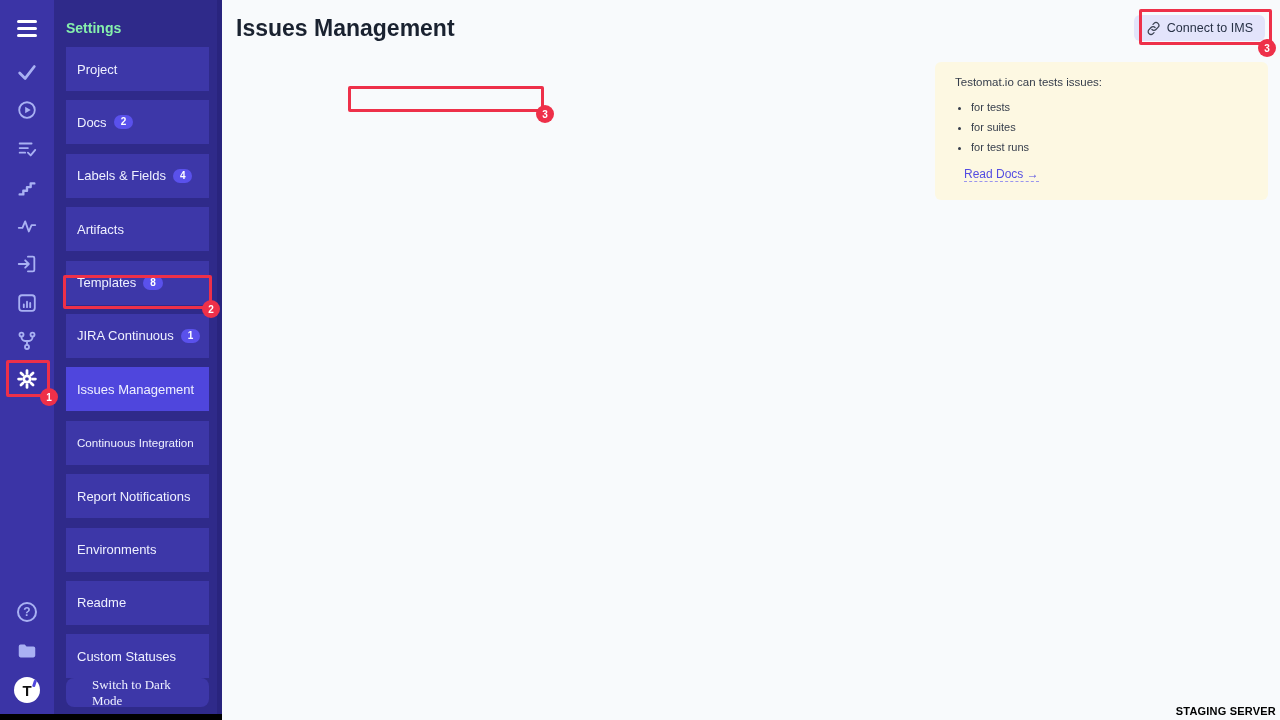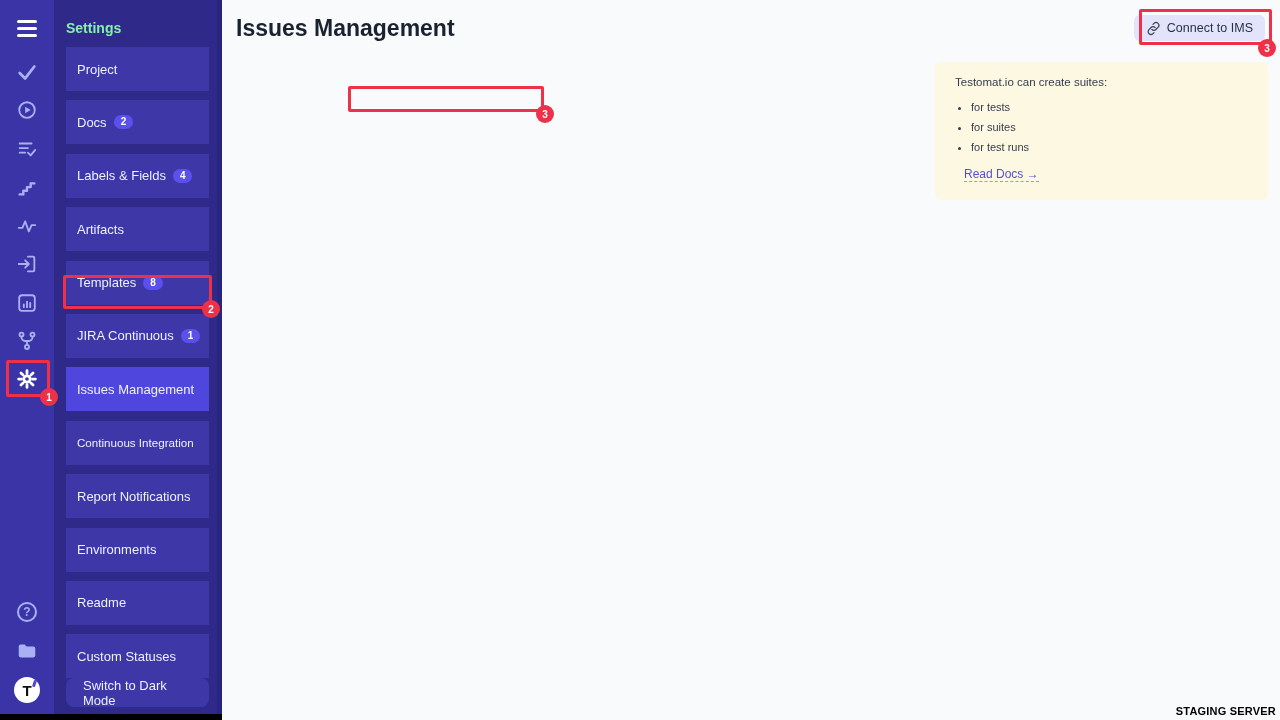--- a/index.html
+++ b/index.html
@@ -18,21 +18,21 @@
   .t-logo i { position:absolute; right:4px; top:3px; width:3px; height:7px; background:#4f46dd; transform:rotate(18deg); border-radius:1px; }
 
   
   .sidebar { position:absolute; left:54px; top:0; width:168px; height:714px; background:#2f2a8a; border-right:5px solid #29247e; z-index:2; }
   .sidebar-title { position:absolute; left:12px; top:20px; color:#86efac; font-size:14px; font-weight:700; }
   .nav { position:absolute; left:12px; top:47px; width:143px; }
   .nav-item { height:44px; margin-bottom:9.4px; background:#3d37a8; border-radius:0; display:flex; align-items:center; padding:0 11px; color:#eef0ff; font-size:13px; cursor:pointer; white-space:nowrap; }
   .nav-item.active { background:#4f46dd; }
   .nav-item.small span { font-size:11.6px; }
   .badge { margin-left:7px; background:#5a51ec; color:#fff; font-size:10px; font-weight:600; border-radius:999px; padding:2px 7px; line-height:1; }
-  .dark-mode-btn { position:absolute; left:12px; top:678px; width:143px; height:29px; background:#3d37a8; border-radius:8px; display:flex; align-items:center; padding:0 17px; color:#eef0ff; font-size:13px; cursor:pointer; }
+  .dark-mode-btn { position:absolute; left:12px; top:678px; width:143px; height:29px; background:#3d37a8; border-radius:8px; display:flex; align-items:center; padding:0 26px; color:#eef0ff; font-size:13px; cursor:pointer;font-family:Liberation Serif, serif; }
   .bottom-strip { position:absolute; left:0; top:714px; width:222px; height:6px; background:#000; z-index:3; }
 
   
   .main { position:absolute; left:222px; top:0; width:1058px; height:720px; }
   .page-title { position:absolute; left:14px; top:15px; font-size:23px; font-weight:700; color:#1a2230; }
   .connect-btn { position:absolute; right:15px; top:15px; height:26px; background:#e3e4fb; border:none; border-radius:6px; display:flex; align-items:center; gap:6px; padding:0 12px; font-size:12.5px; color:#273145; font-family:"Liberation Sans",sans-serif; cursor:pointer; }
   .connect-btn svg { width:15px; height:15px; stroke:#3b4252; fill:none; stroke-width:2; stroke-linecap:round; }
 
   .empty-state { position:absolute; left:14px; top:67px; width:686px; height:63px; border:2px dashed #d9dee6; border-radius:8px; display:flex; align-items:center; justify-content:center; font-size:13px; color:#3e4654; }
   .ims-link { color:#544de2; text-decoration:none; border-bottom:1px dashed #9a95ee; cursor:pointer; }
@@ -185,21 +185,21 @@
   <button class="connect-btn">
     <svg viewBox="0 0 24 24">
         <path d="M9.5 13.5a4.5 4.5 0 0 0 6.4 0l3.3-3.3a4.5 4.5 0 1 0-6.4-6.4l-1.6 1.6"></path>
         <path d="M14.5 10.5a4.5 4.5 0 0 0-6.4 0l-3.3 3.3a4.5 4.5 0 1 0 6.4 6.4l1.6-1.6"></path>
       </svg>
     <span>Connect to IMS</span>
   </button>
 
 
   <div class="info-panel">
-    <div>Testomat.io can create suites:</div>
+    <div>Testomat.io can tests issues:</div>
     <ul>
       <li>for tests</li>
       <li>for suites</li>
       <li>for test runs</li>
     </ul>
     <a class="docs-link">Read Docs →</a>
   </div>
 
   <div class="staging">STAGING SERVER</div>
 </div>

